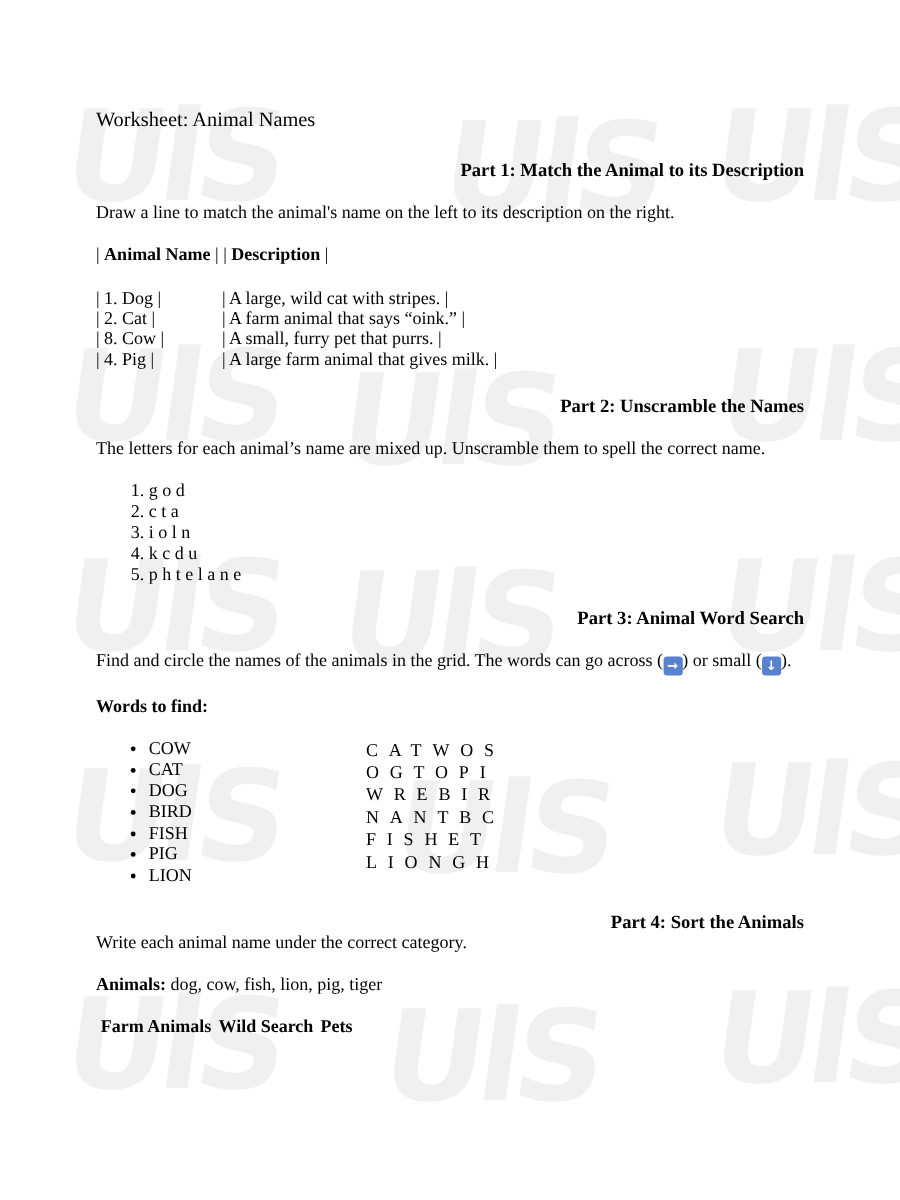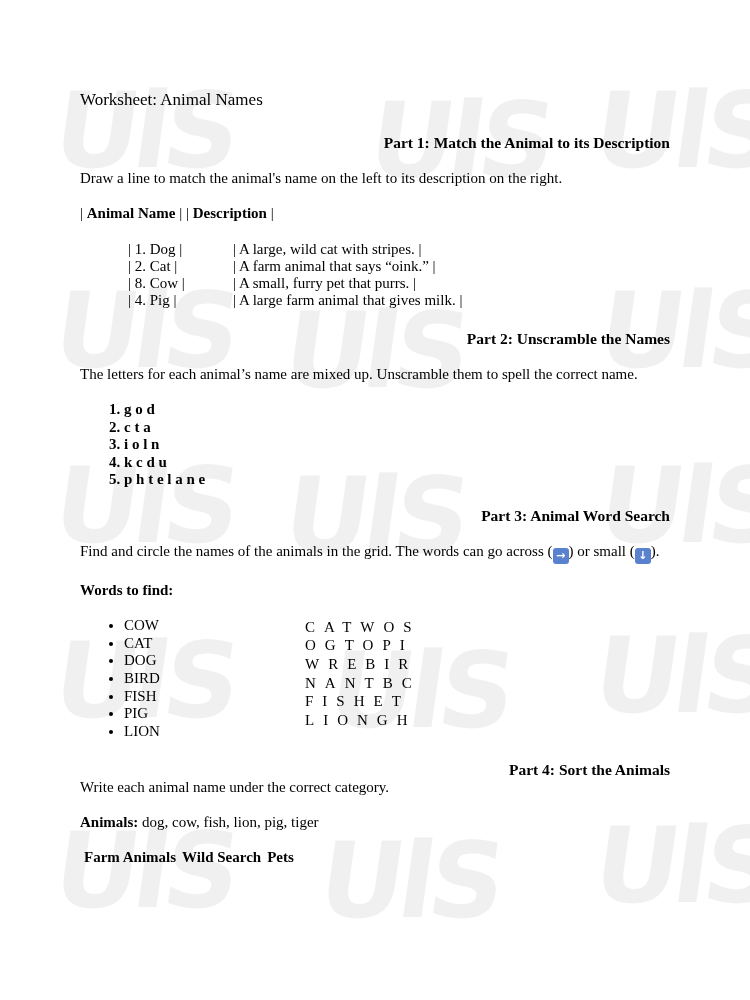--- a/index.html
+++ b/index.html
@@ -11,23 +11,23 @@
       transform:skewX(-8deg);user-select:none;white-space:nowrap;}
   .content{position:relative;z-index:1;padding:90px 80px 0 80px;line-height:17.3px;}
   .title{font-size:17px;font-weight:normal;text-align:left;margin:0 0 24px 0;line-height:20px;}
   .part-heading{font-size:15.5px;font-weight:bold;margin:20px 0 18px 0;line-height:18px;text-align:right;}
   .para{margin:18px 0;line-height:17.3px;}
   .tight-top{margin-top:0;}
   .no-bottom{margin-bottom:0;}
   .bold{font-weight:bold;}
   .match-rows{margin:16px 0 0 0;}
   .match-row{line-height:17.3px;}
-  .match-left{display:inline-block;width:105px;margin-left:48px;}
+  .match-left{display:inline-block;width:105px;}
   ol.unscramble{margin:14px 0 0 0;padding-left:44px;}
-  ol.unscramble li{line-height:17.5px;font-weight:bold;}
+  ol.unscramble li{line-height:17.5px;}
   .search-flex{display:flex;margin:16px 0 0 0;}
   ul.words{margin:0;padding-left:44px;width:225px;box-sizing:border-box;list-style-type:disc;}
   ul.words li{line-height:17.7px;}
   .grid{padding-top:1px;}
   .grid-row{letter-spacing:9px;line-height:18.6px;white-space:nowrap;}
   .emoji-arrow{display:inline-block;width:16px;height:16px;background:#5a81cd;border-radius:3px;
       color:#fff;font-size:11px;line-height:16px;text-align:center;vertical-align:-3px;
       font-family:"DejaVu Sans",sans-serif;font-weight:bold;}
   .cat-label{font-weight:bold;margin-right:6px;}
   .categories{padding-left:4px;}

